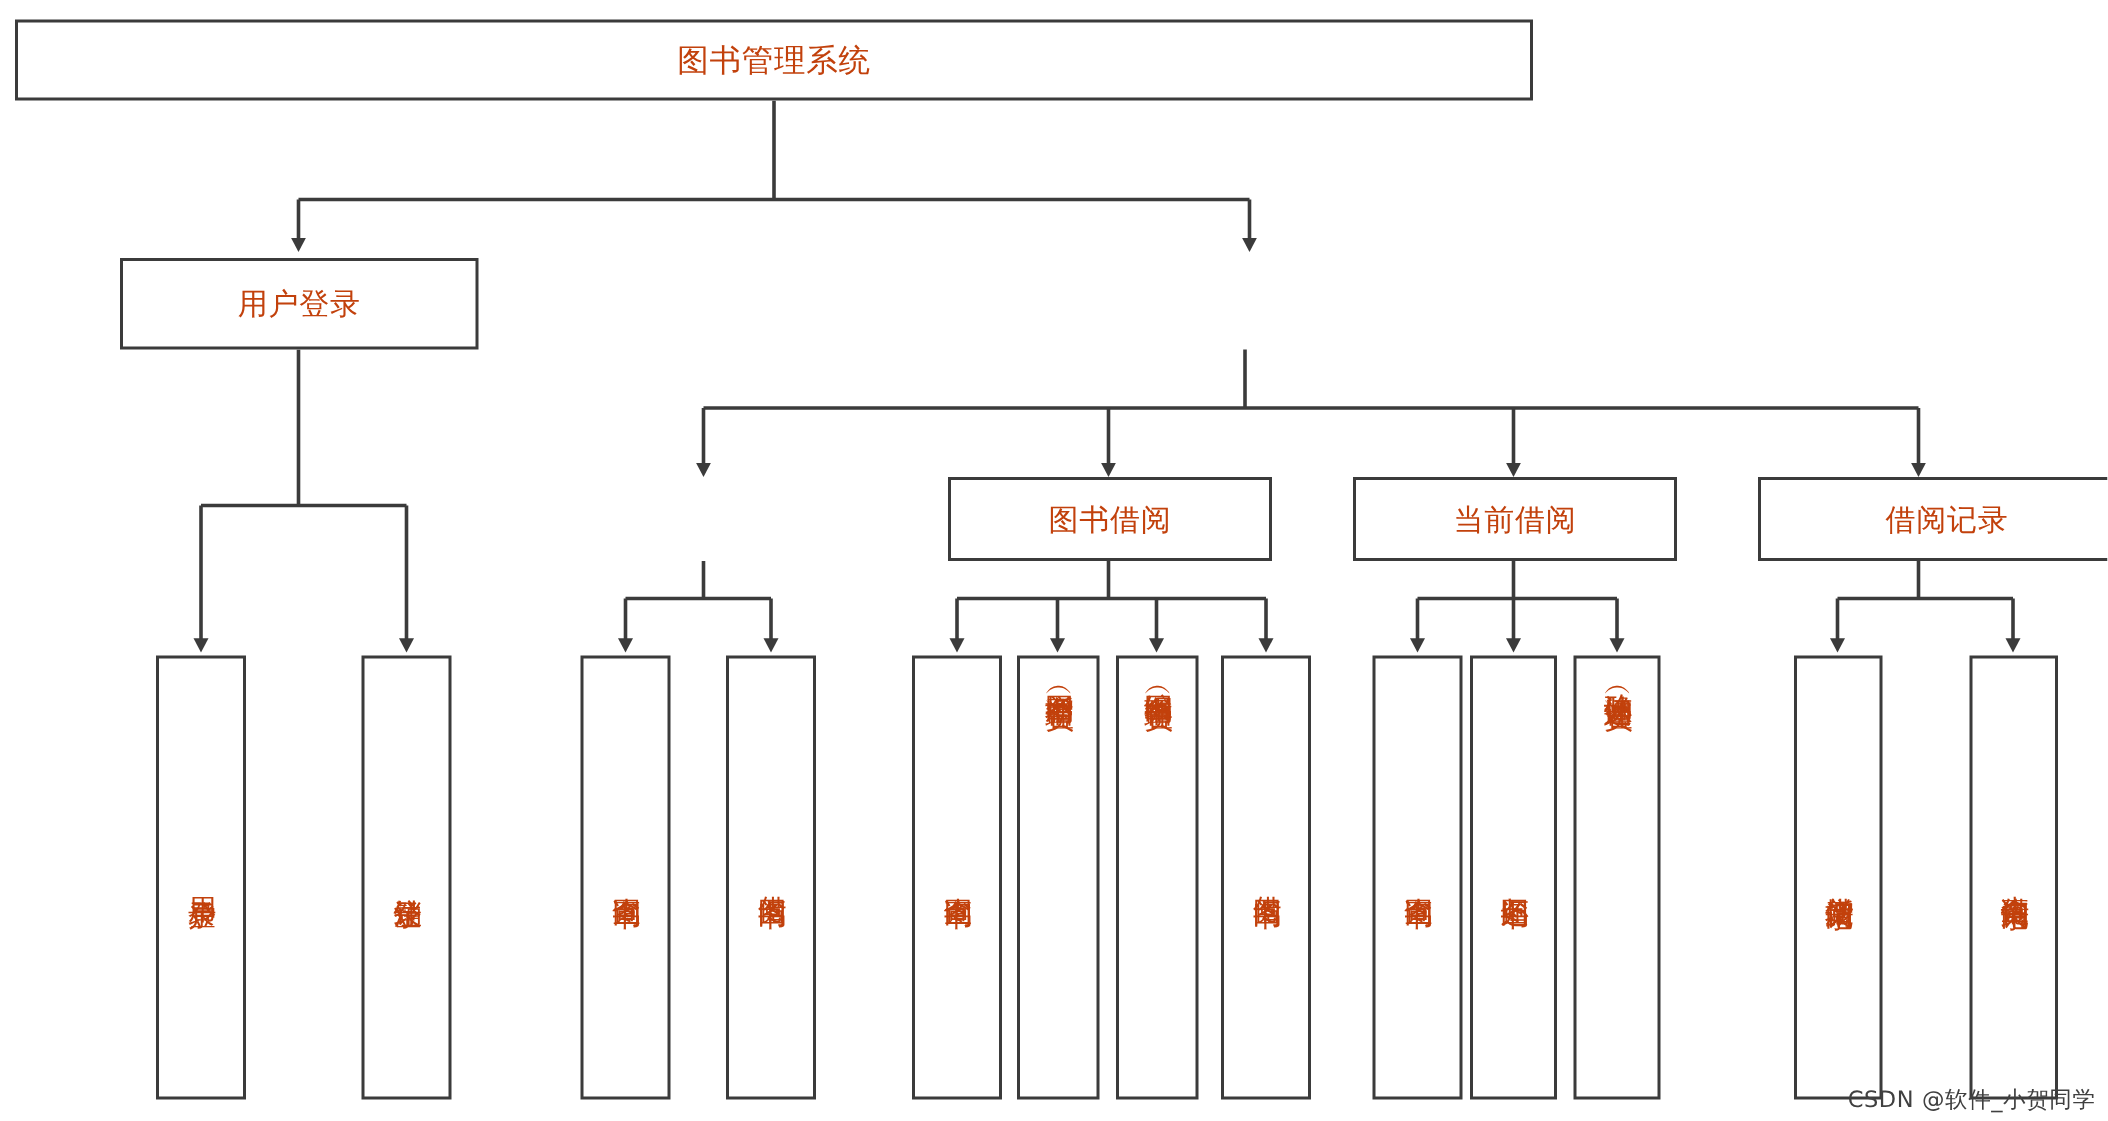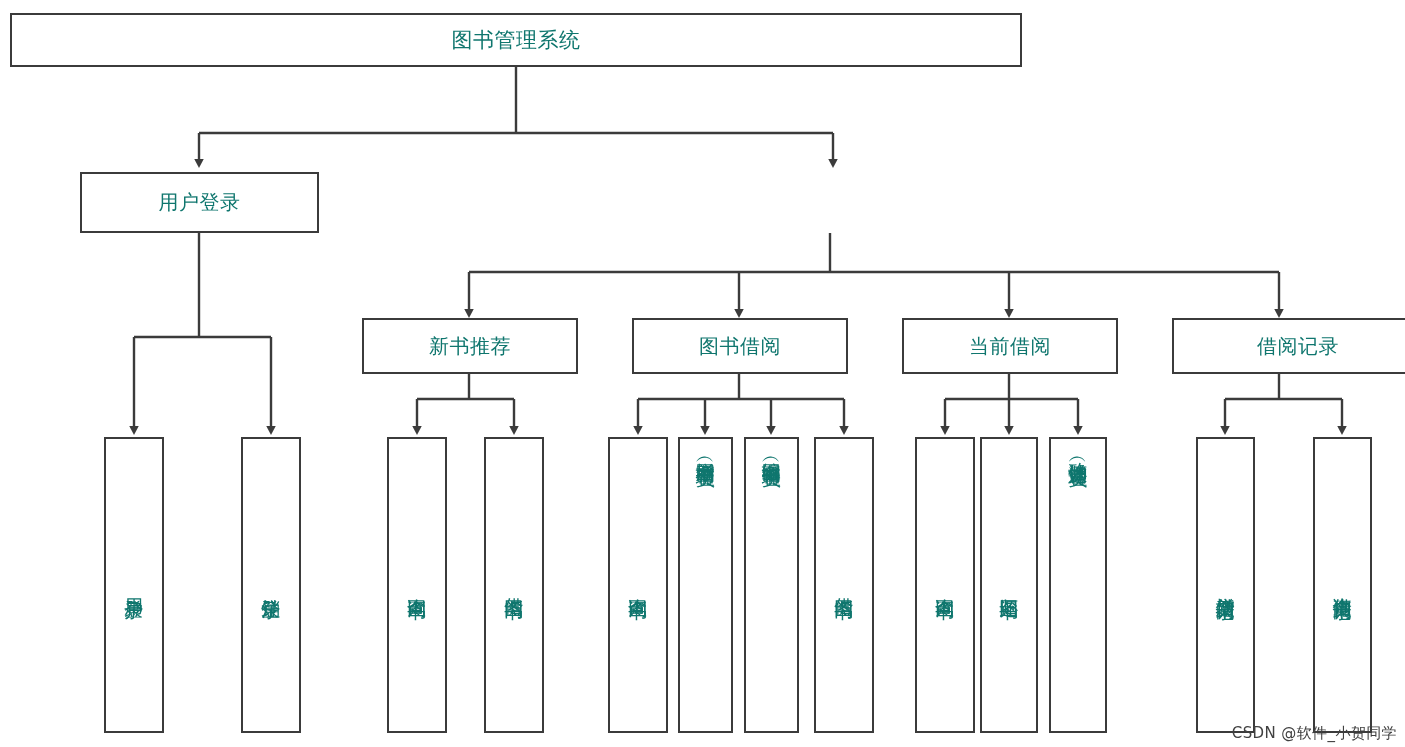--- a/index.html
+++ b/index.html
@@ -36,21 +36,21 @@
     color: #1b1b1b;
   }
   .node.root {
     border-width: 2.4px;
   }
   .node-label {
     font-size: 21px;
     line-height: 1.15;
     letter-spacing: 0.5px;
     white-space: nowrap;
-    color: #0f766e;
+    color: #c2410c;
   }
   .node.lvl2 .node-label {
     font-size: 20px;
   }
   .node.leaf {
     align-items: flex-start;
     justify-content: center;
     padding-top: 8px;
   }
   .node.leaf .node-label {
@@ -133,23 +133,20 @@
   </svg>
 
   <div class="node root" style="left:10px; top:13px; width:1012px; height:54px;">
     <span class="node-label">图书管理系统</span>
   </div>
 
   <div class="node lvl2" style="left:80px; top:172px; width:239px; height:61px;">
     <span class="node-label">用户登录</span>
   </div>
 
-  <div class="node lvl2" style="left:362px; top:318px; width:216px; height:56px;">
-    <span class="node-label">新书推荐</span>
-  </div>
   <div class="node lvl2" style="left:632px; top:318px; width:216px; height:56px;">
     <span class="node-label">图书借阅</span>
   </div>
   <div class="node lvl2" style="left:902px; top:318px; width:216px; height:56px;">
     <span class="node-label">当前借阅</span>
   </div>
   <div class="node lvl2" style="left:1172px; top:318px; width:252px; height:56px;">
     <span class="node-label">借阅记录</span>
   </div>
 

